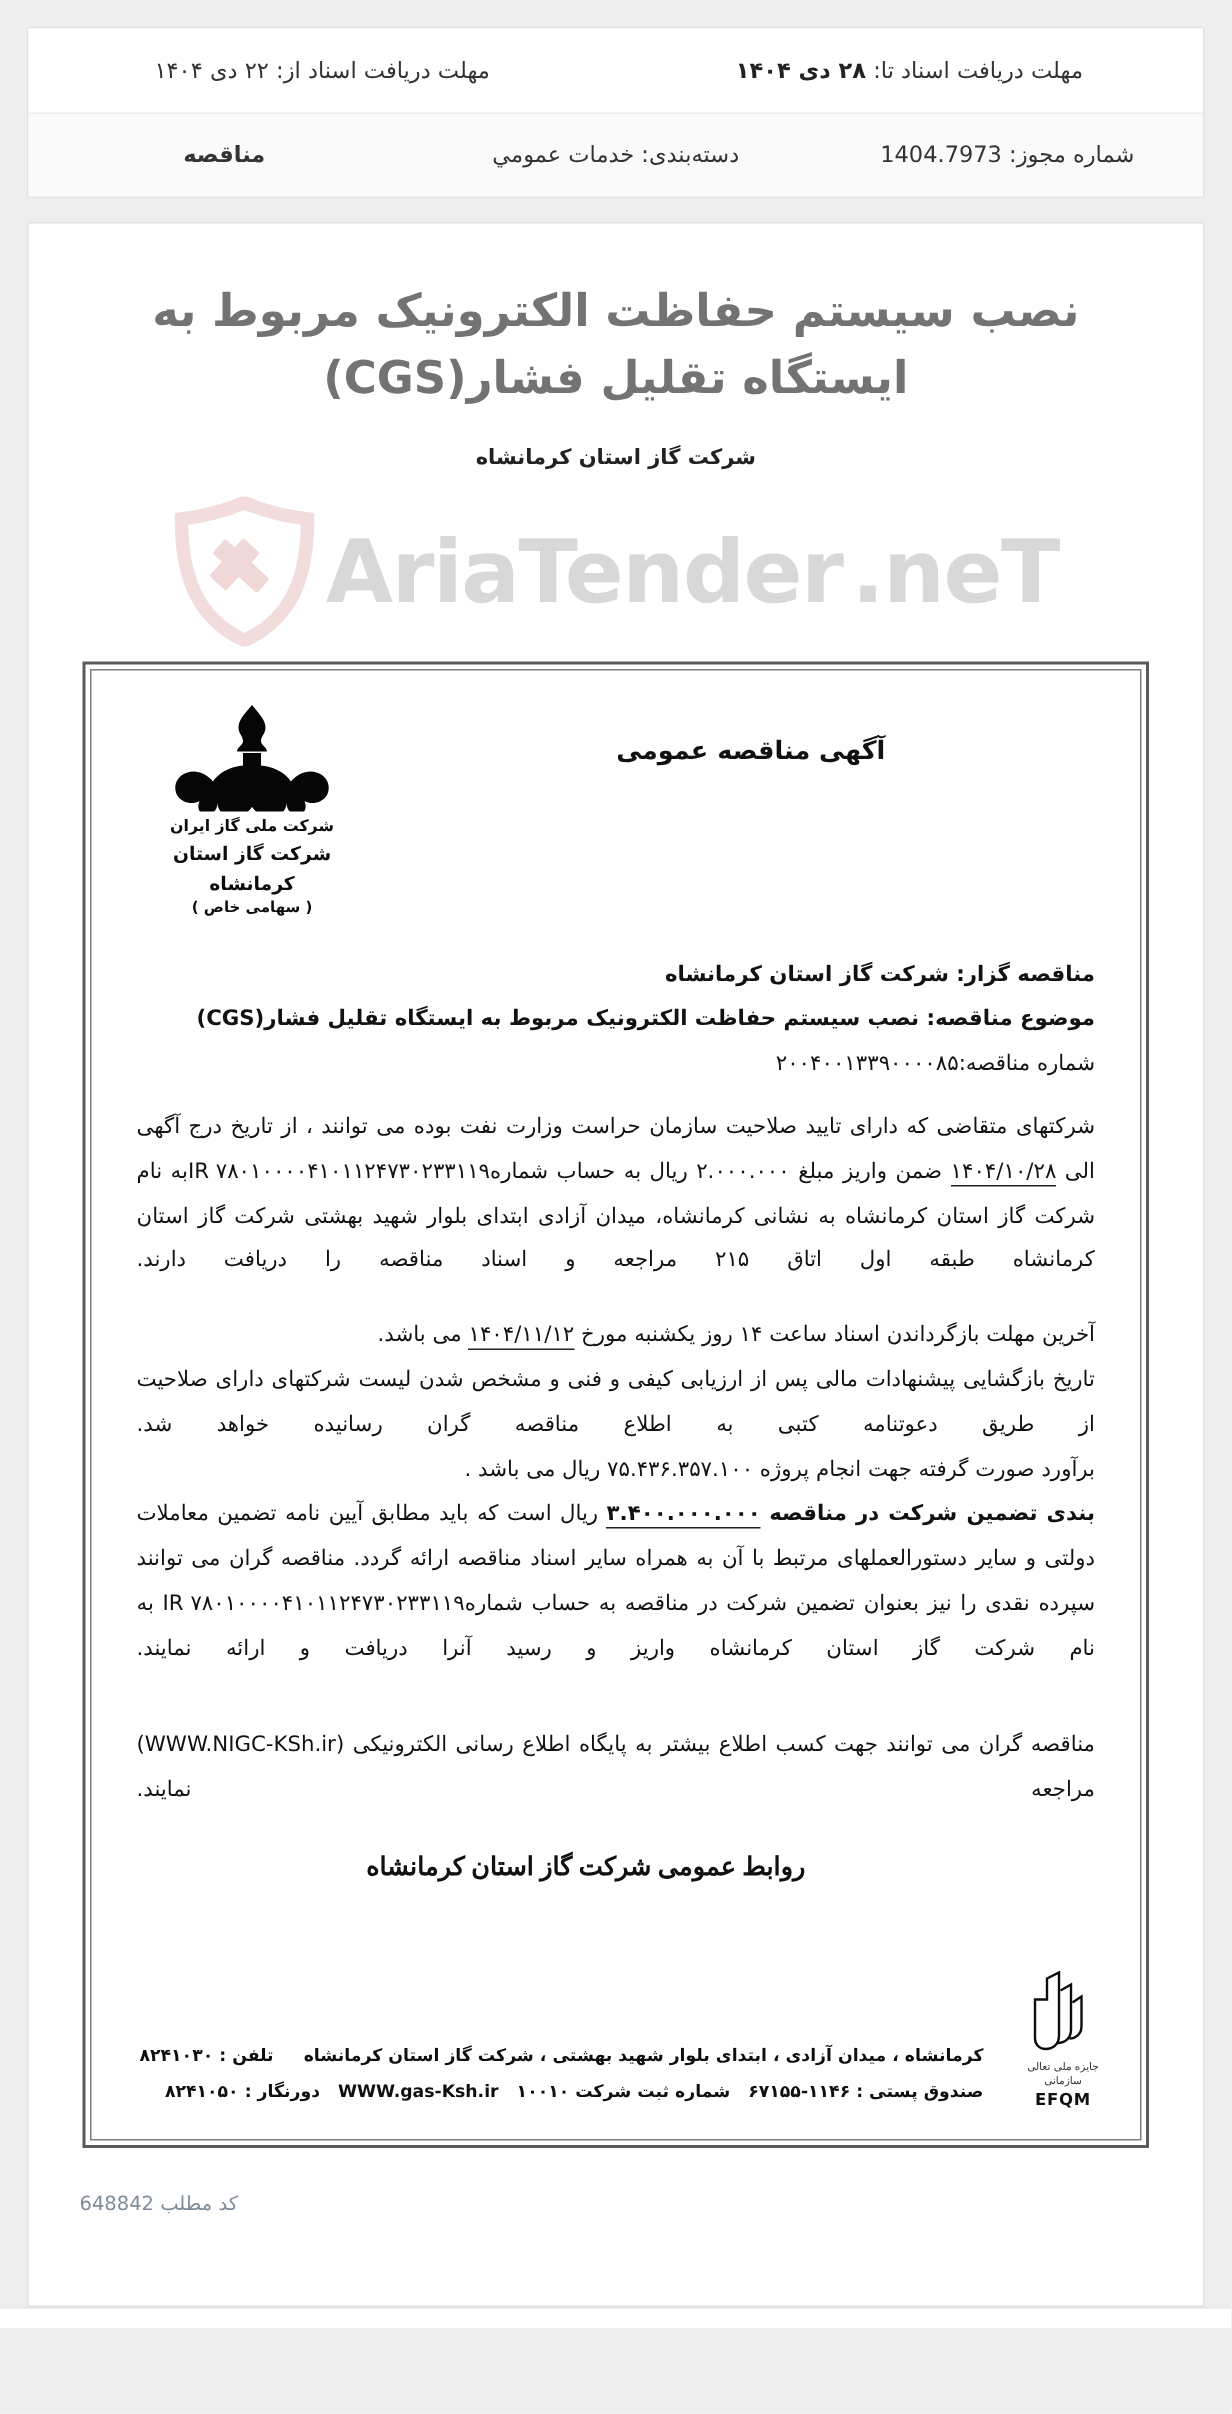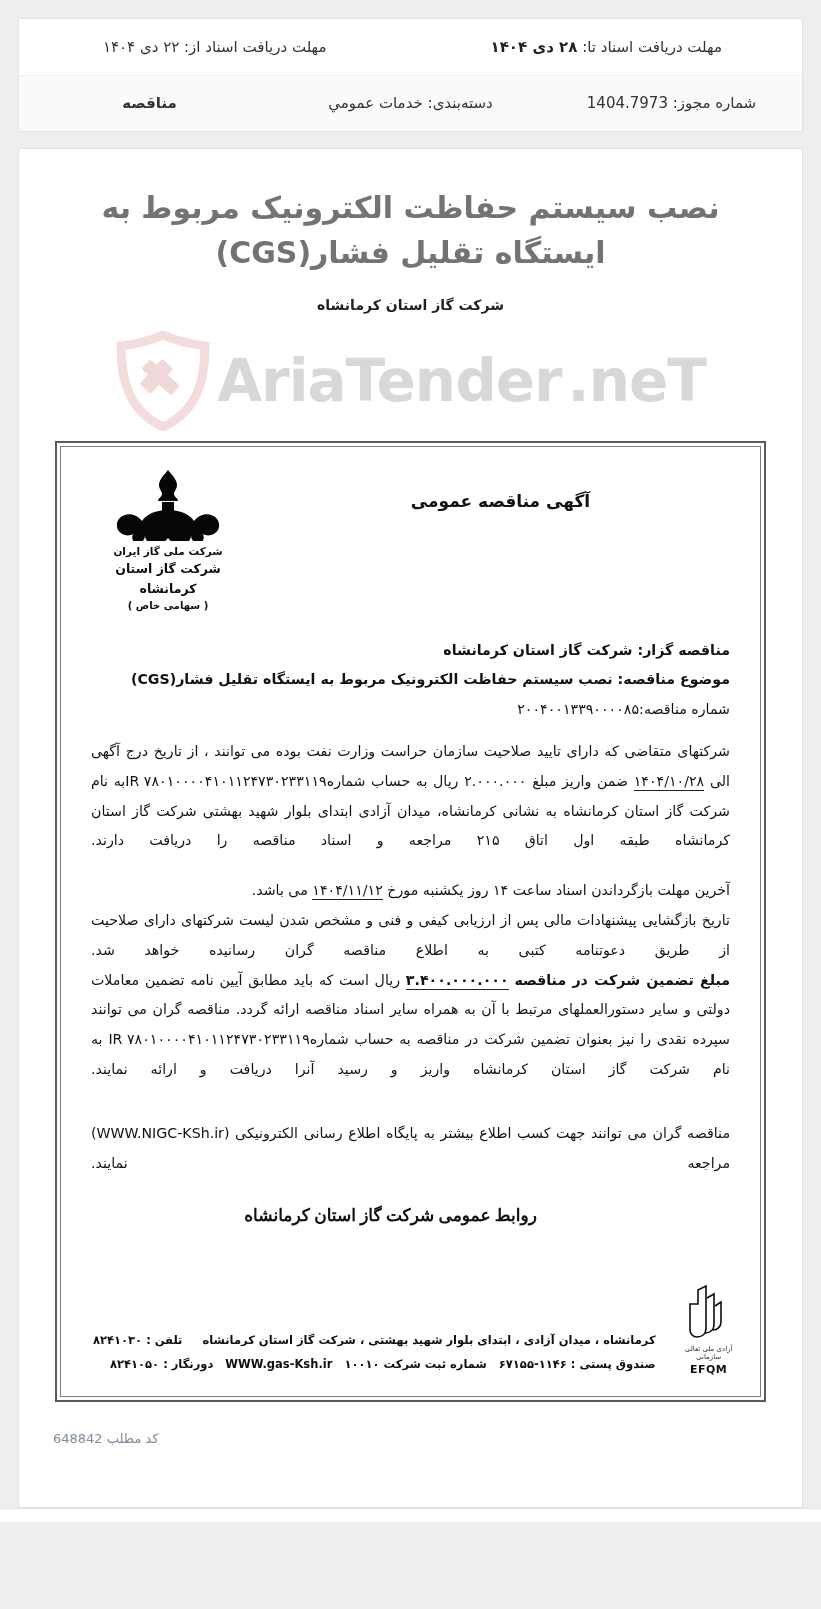--- a/index.html
+++ b/index.html
@@ -321,23 +321,28 @@
           <div class="gap-md"></div>
 
           <div class="doc-line">
             <span>آخرین مهلت بازگرداندن اسناد ساعت ۱۴ روز یکشنبه مورخ</span>
             <span class="u">۱۴۰۴/۱۱/۱۲</span>
             <span>می باشد.</span>
           </div>
 
           <div class="doc-line just">تاریخ بازگشایی پیشنهادات مالی پس از ارزیابی کیفی و فنی و مشخص شدن لیست شرکتهای دارای صلاحیت از طریق دعوتنامه کتبی به اطلاع مناقصه گران رسانیده خواهد شد.</div>
 
+          <div class="doc-line">
+            <span>برآورد صورت گرفته جهت انجام پروژه</span>
+            <span>۷۵.۴۳۶.۳۵۷.۱۰۰</span>
+            <span>ریال می باشد .</span>
+          </div>
 
           <div class="doc-line just">
-            <span class="bold">مبلغ تضمین شرکت در مناقصه</span>
+            <span class="bold">بندی تضمین شرکت در مناقصه</span>
             <span class="bold u">۳.۴۰۰.۰۰۰.۰۰۰</span>
             <span>ریال است که باید مطابق آیین نامه تضمین معاملات دولتی و سایر دستورالعملهای مرتبط با آن به همراه سایر اسناد مناقصه ارائه گردد. مناقصه گران می توانند سپرده نقدی را نیز بعنوان تضمین شرکت در مناقصه به حساب شماره</span><span class="ltr">IR ۷۸۰۱۰۰۰۰۴۱۰۱۱۲۴۷۳۰۲۳۳۱۱۹</span>
             <span>به نام شرکت گاز استان کرمانشاه واریز و رسید آنرا دریافت و  ارائه نمایند.</span>
           </div>
 
           <div class="gap-lg"></div>
 
           <div class="doc-line just">
             <span>مناقصه گران می توانند جهت کسب اطلاع بیشتر به پایگاه اطلاع رسانی الکترونیکی (</span><span class="ltr">WWW.NIGC-KSh.ir</span><span>) مراجعه نمایند.</span>
           </div>
@@ -366,21 +371,21 @@
               </div>
             </div>
             <div class="efqm">
               <svg width="46" height="56" viewBox="0 0 46 56">
                 <g fill="none" stroke="#0d0d0d" stroke-width="1.6">
                   <path d="M12 6 L20 2 L20 44 C20 50 16 53 11 53 C7 53 4 50 4 46 L4 20 L12 20 L12 6 Z"></path>
                   <path d="M21 14 L28 10 L28 40 C28 46 24 49 19 49"></path>
                   <path d="M29 22 L35 18 L35 38 C35 43 31 46 27 46"></path>
                 </g>
               </svg>
-              <div class="efqm-cap">آزادی ملی تعالی سازمانی</div>
+              <div class="efqm-cap">جایزه ملی تعالی سازمانی</div>
               <div class="efqm-name">EFQM</div>
             </div>
           </div>
 
         </div>
       </div>
     </div>
 
     <div class="code-row">
       <span class="code-text">

